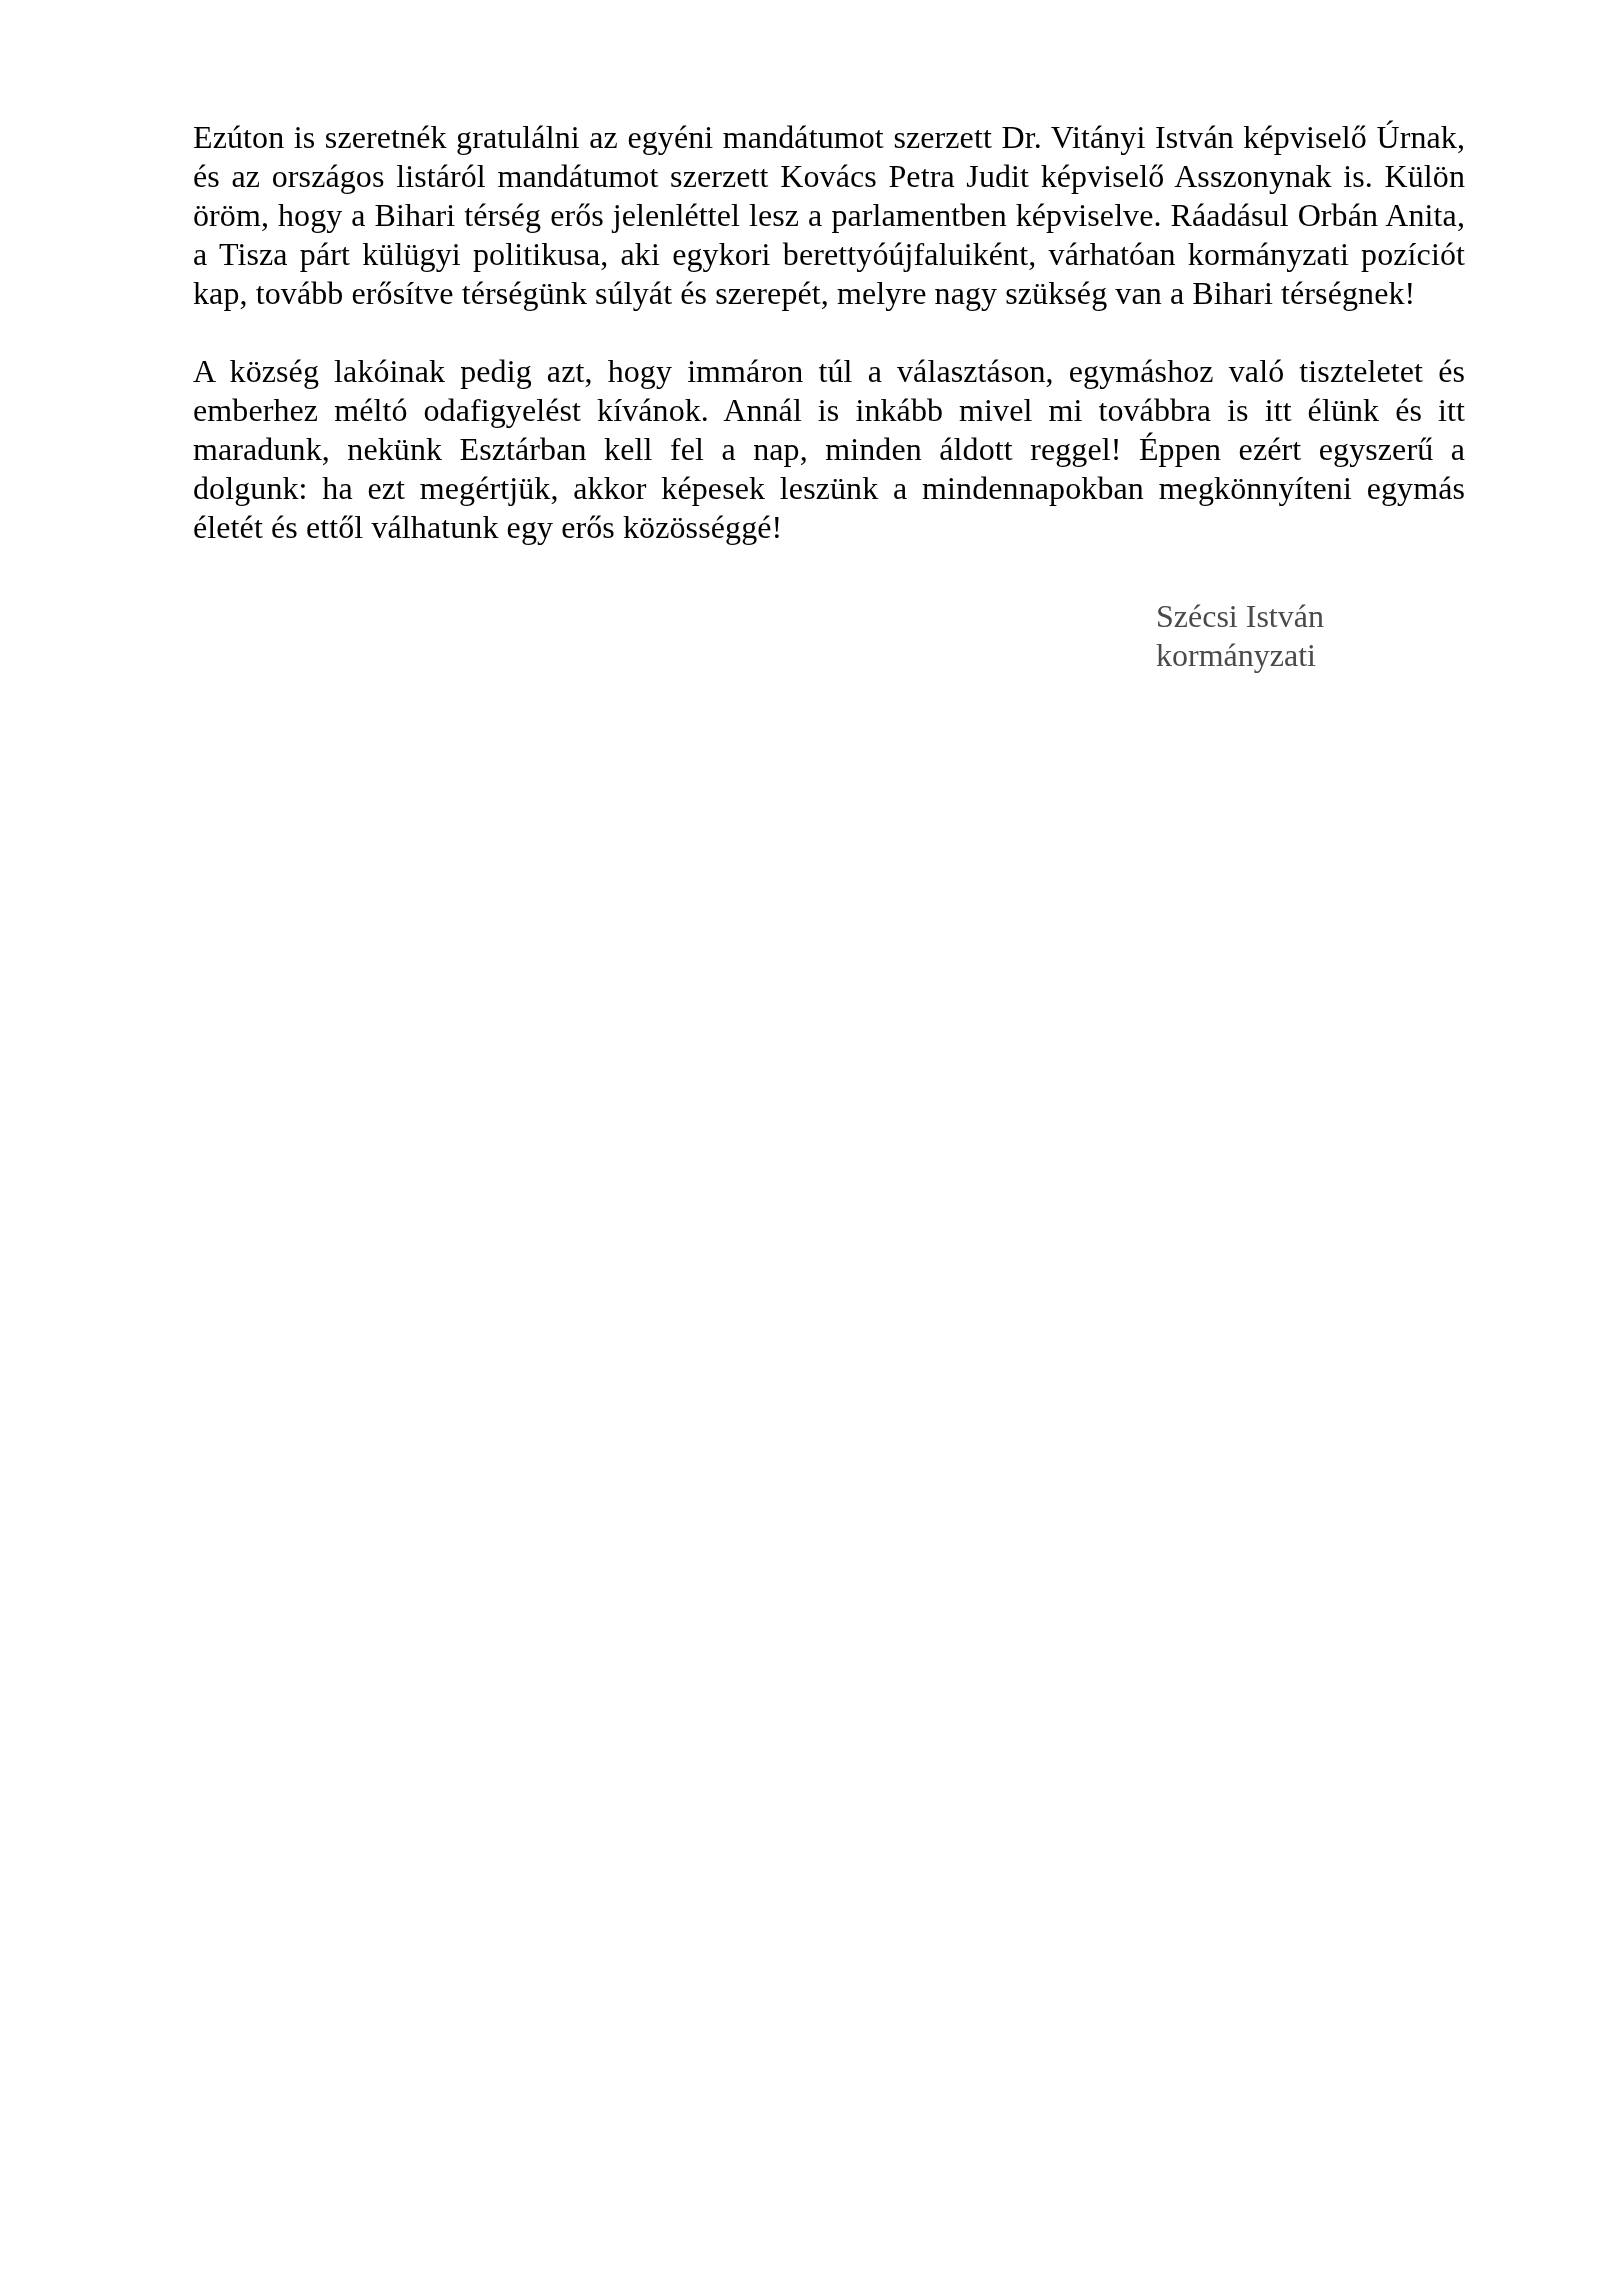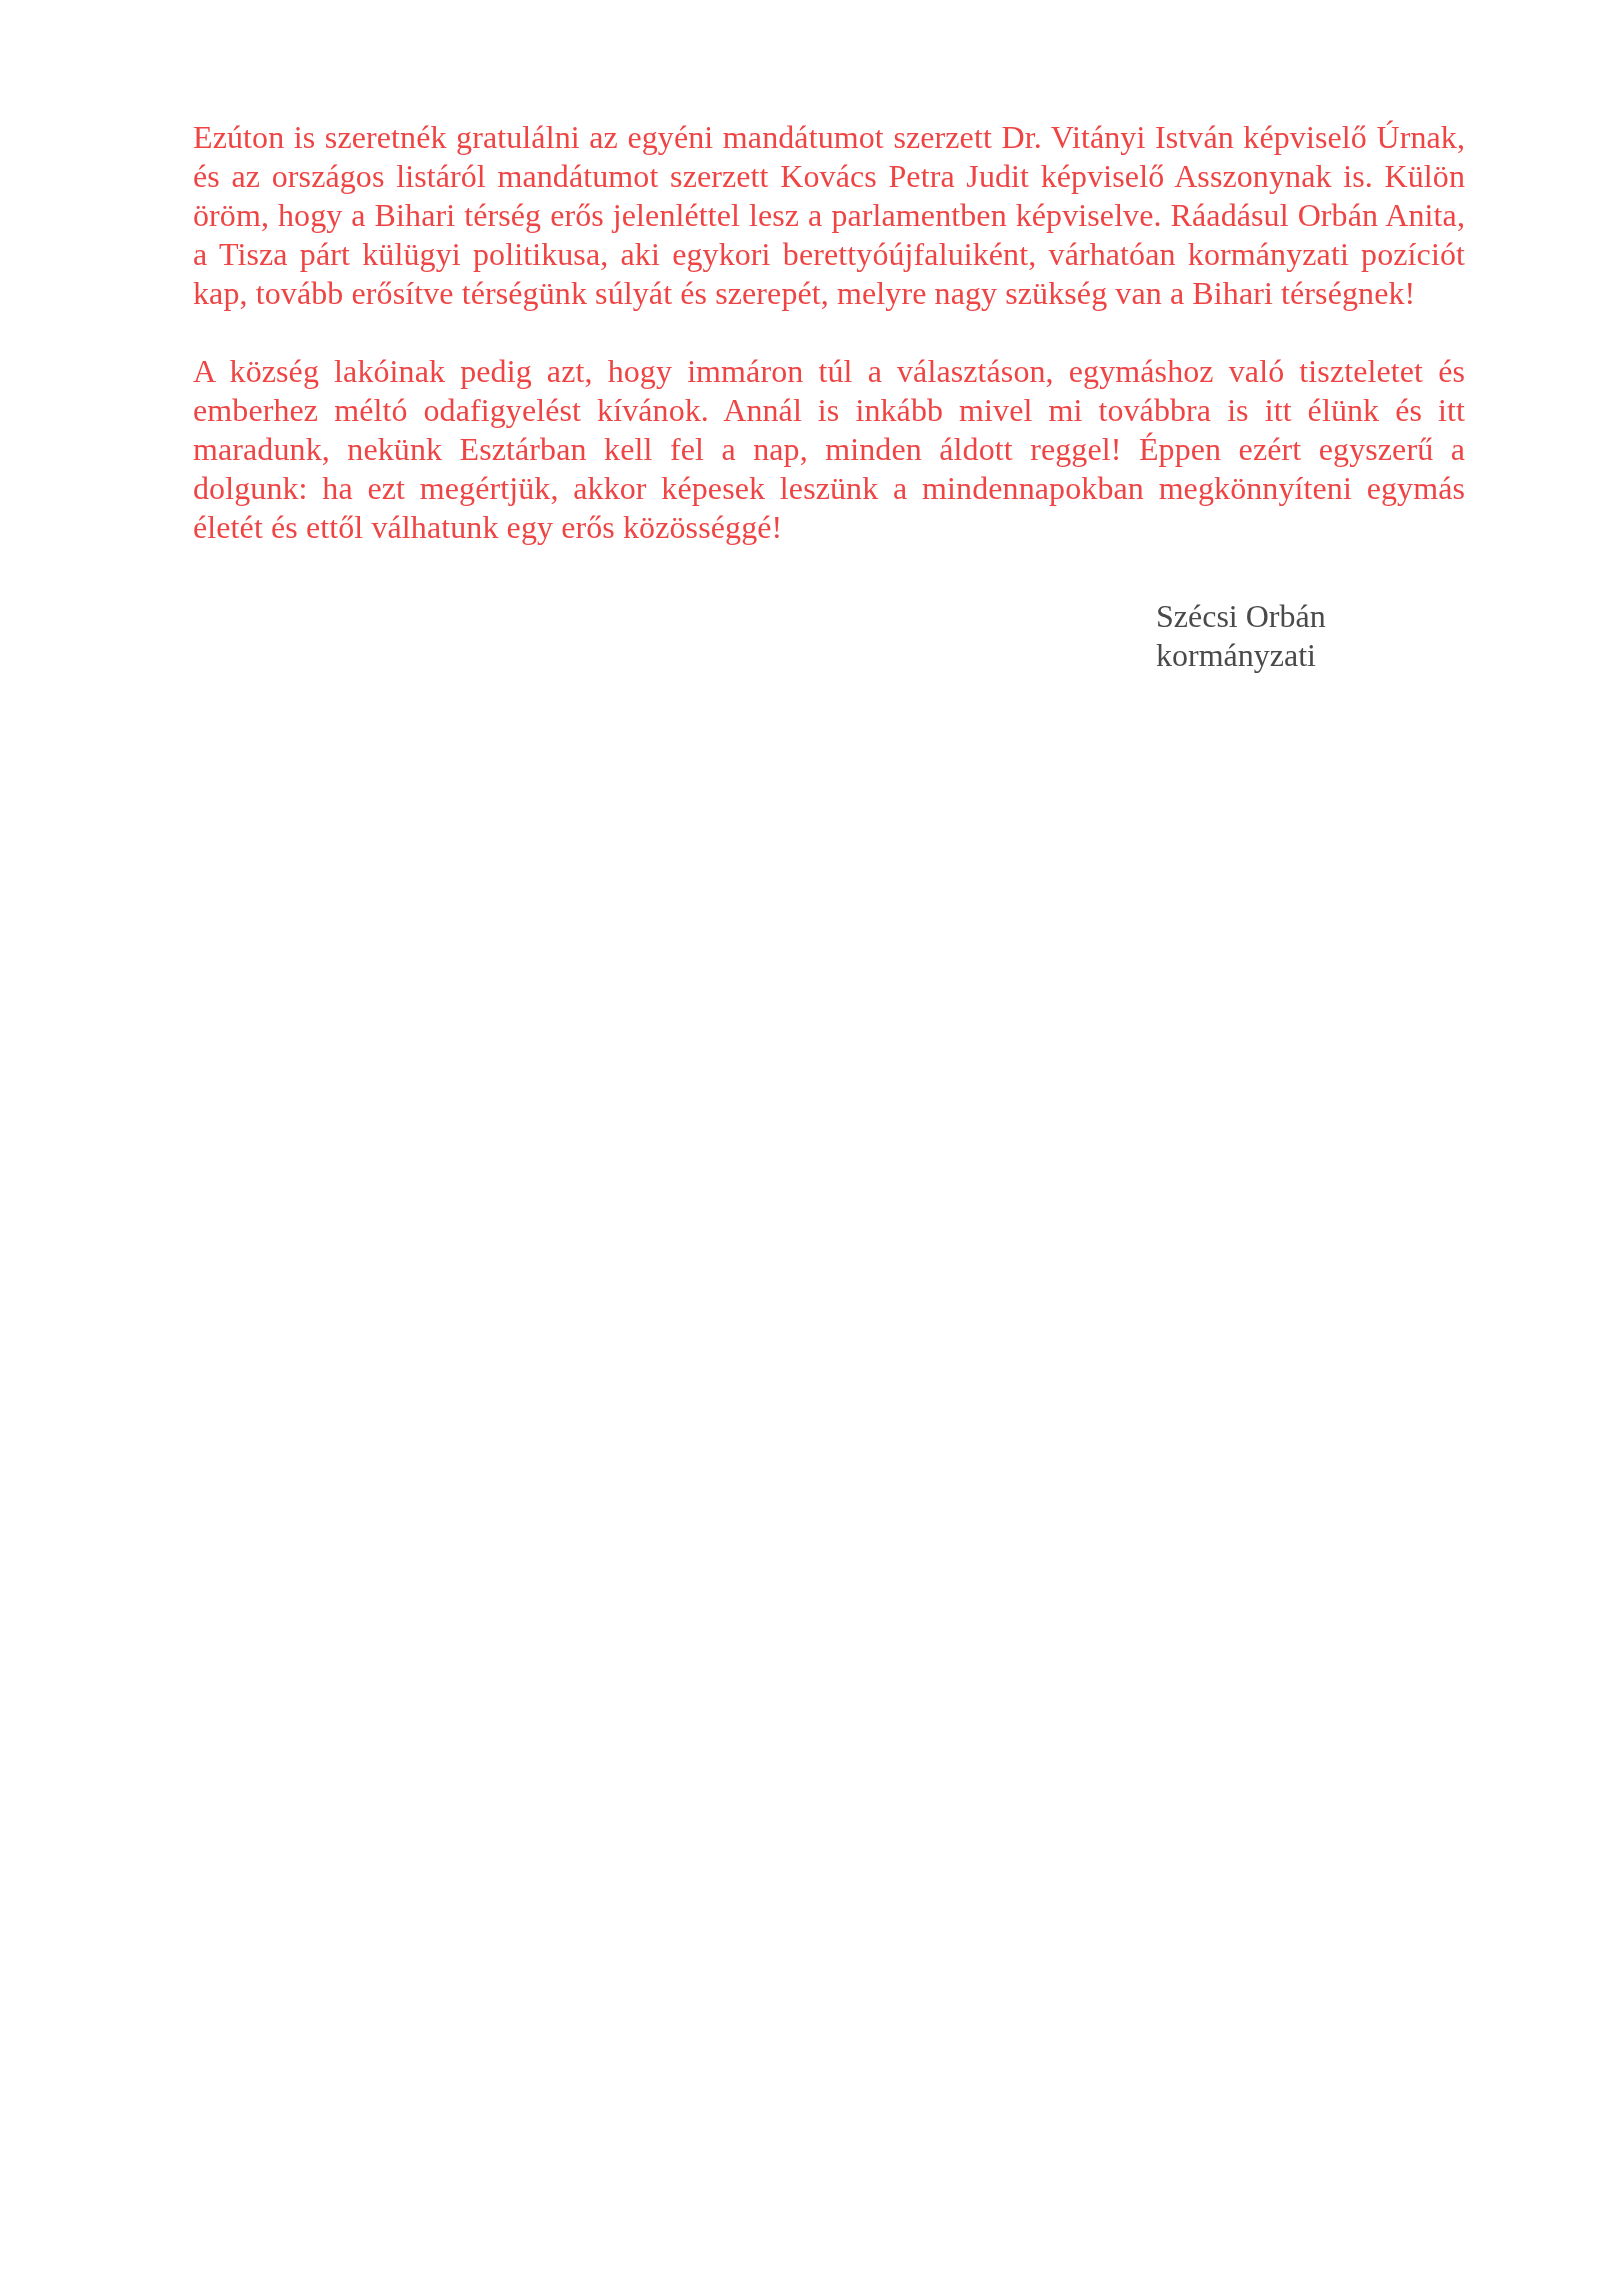--- a/index.html
+++ b/index.html
@@ -18,21 +18,21 @@
   }
   .content {
     box-sizing: border-box;
     padding: 118px 157px 0 193px;
   }
   .para {
     margin: 0 0 39px 0;
     font-size: 32px;
     line-height: 39px;
     text-align: justify;
-    color: #ef4444;
+    color: #000000;
     letter-spacing: 0.1px;
   }
   .signature {
     margin-top: 50px;
     margin-left: 963px;
     width: max-content;
     font-size: 32px;
     line-height: 39px;
     text-align: left;
     color: #4a4a4a;
@@ -43,18 +43,18 @@
 </style>
 </head>
 <body>
 
 <div class="page">
   <div class="content">
     <p class="para">Ezúton is szeretnék gratulálni az egyéni mandátumot szerzett Dr. Vitányi István képviselő Úrnak, és az országos listáról mandátumot szerzett Kovács Petra Judit képviselő Asszonynak is. Külön öröm, hogy a Bihari térség erős jelenléttel lesz a parlamentben képviselve. Ráadásul Orbán Anita, a Tisza párt külügyi politikusa, aki egykori berettyóújfaluiként, várhatóan kormányzati pozíciót kap, tovább erősítve térségünk súlyát és szerepét, melyre nagy szükség van a Bihari térségnek!</p>
     <p class="para">A község lakóinak pedig azt, hogy immáron túl a választáson, egymáshoz való tiszteletet és emberhez méltó odafigyelést kívánok. Annál is inkább mivel mi továbbra is itt élünk és itt maradunk, nekünk Esztárban kell fel a nap, minden áldott reggel! Éppen ezért egyszerű a dolgunk: ha ezt megértjük, akkor képesek leszünk a mindennapokban megkönnyíteni egymás életét és ettől válhatunk egy erős közösséggé!</p>
 
     <div class="signature">
-      <div>Szécsi Orbán</div>
+      <div>Szécsi István</div>
       <div>kormányzati</div>
     </div>
   </div>
 </div>
 
 
 </body></html>

